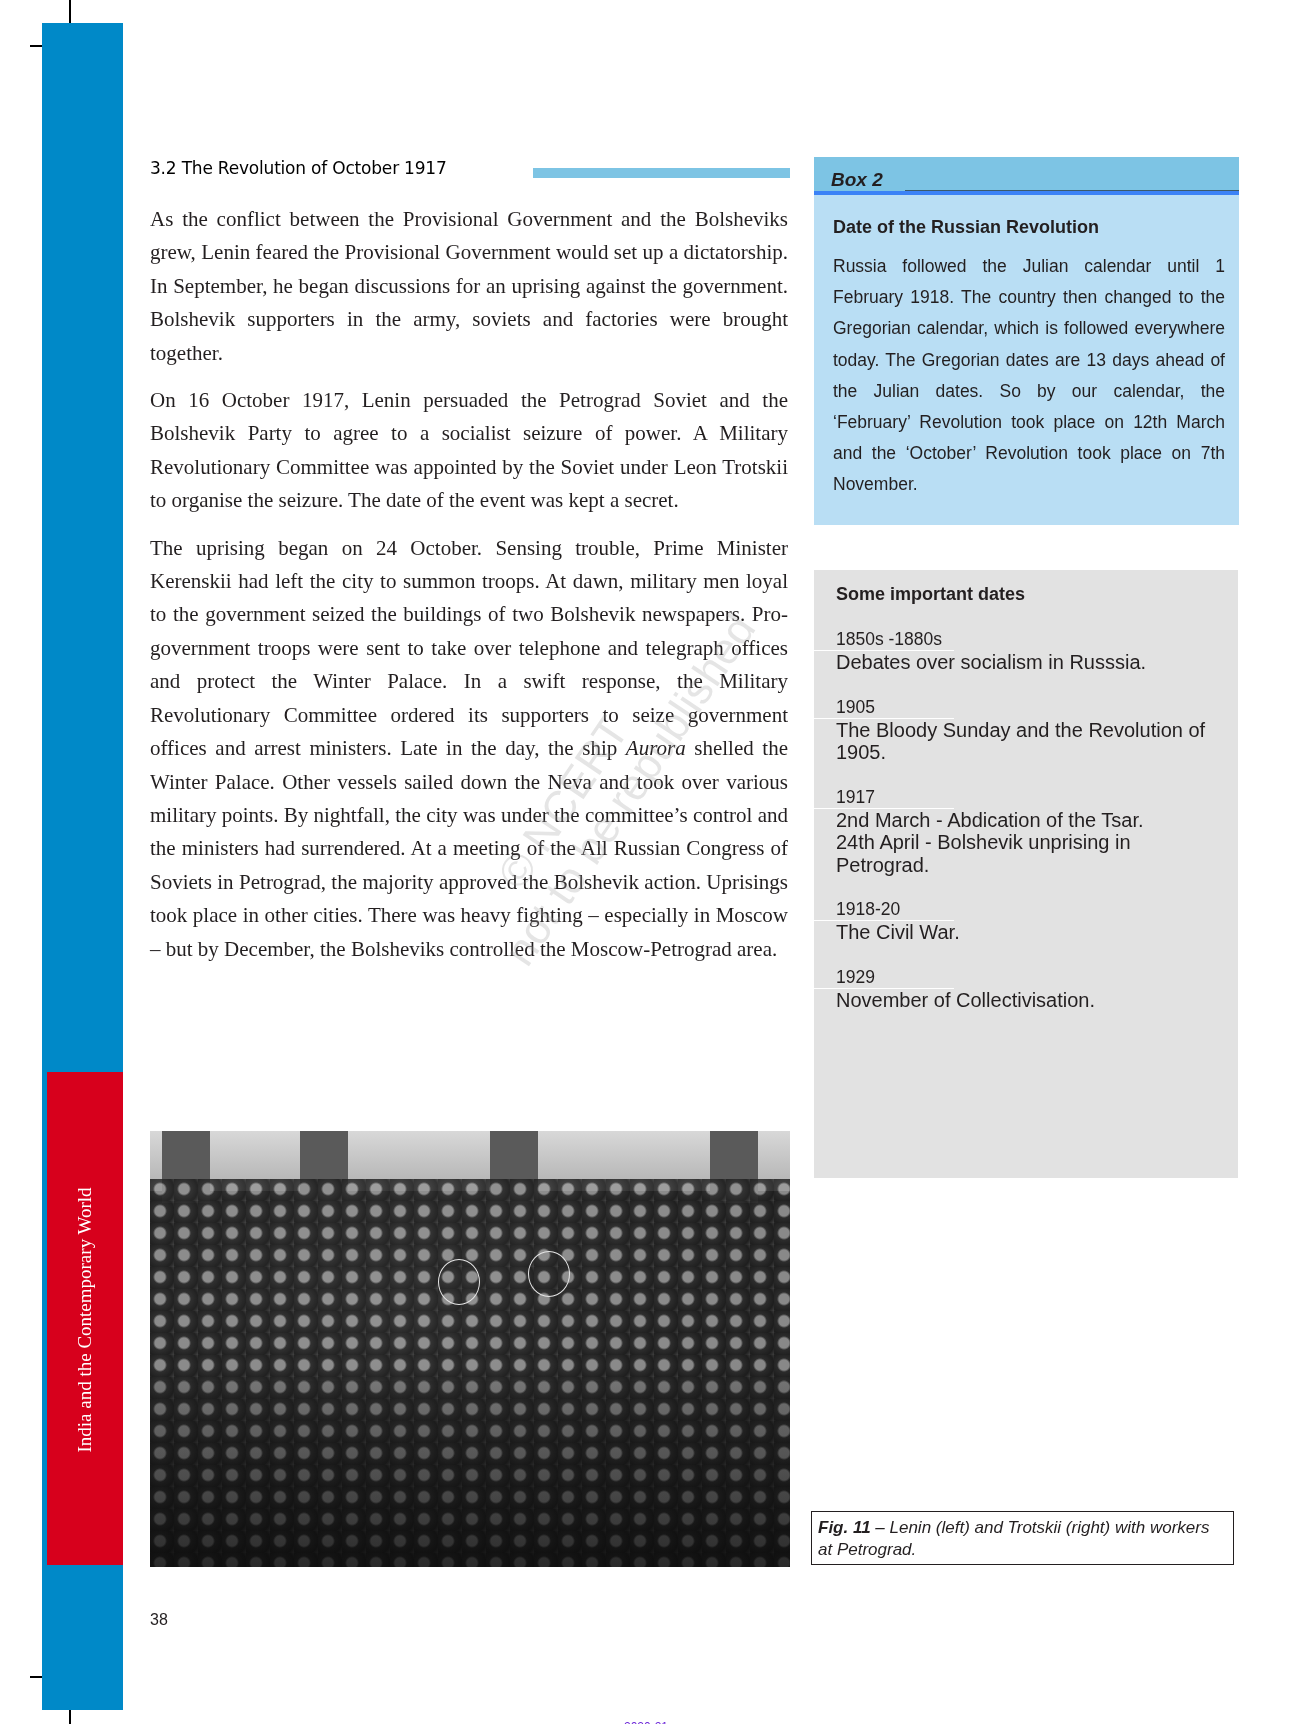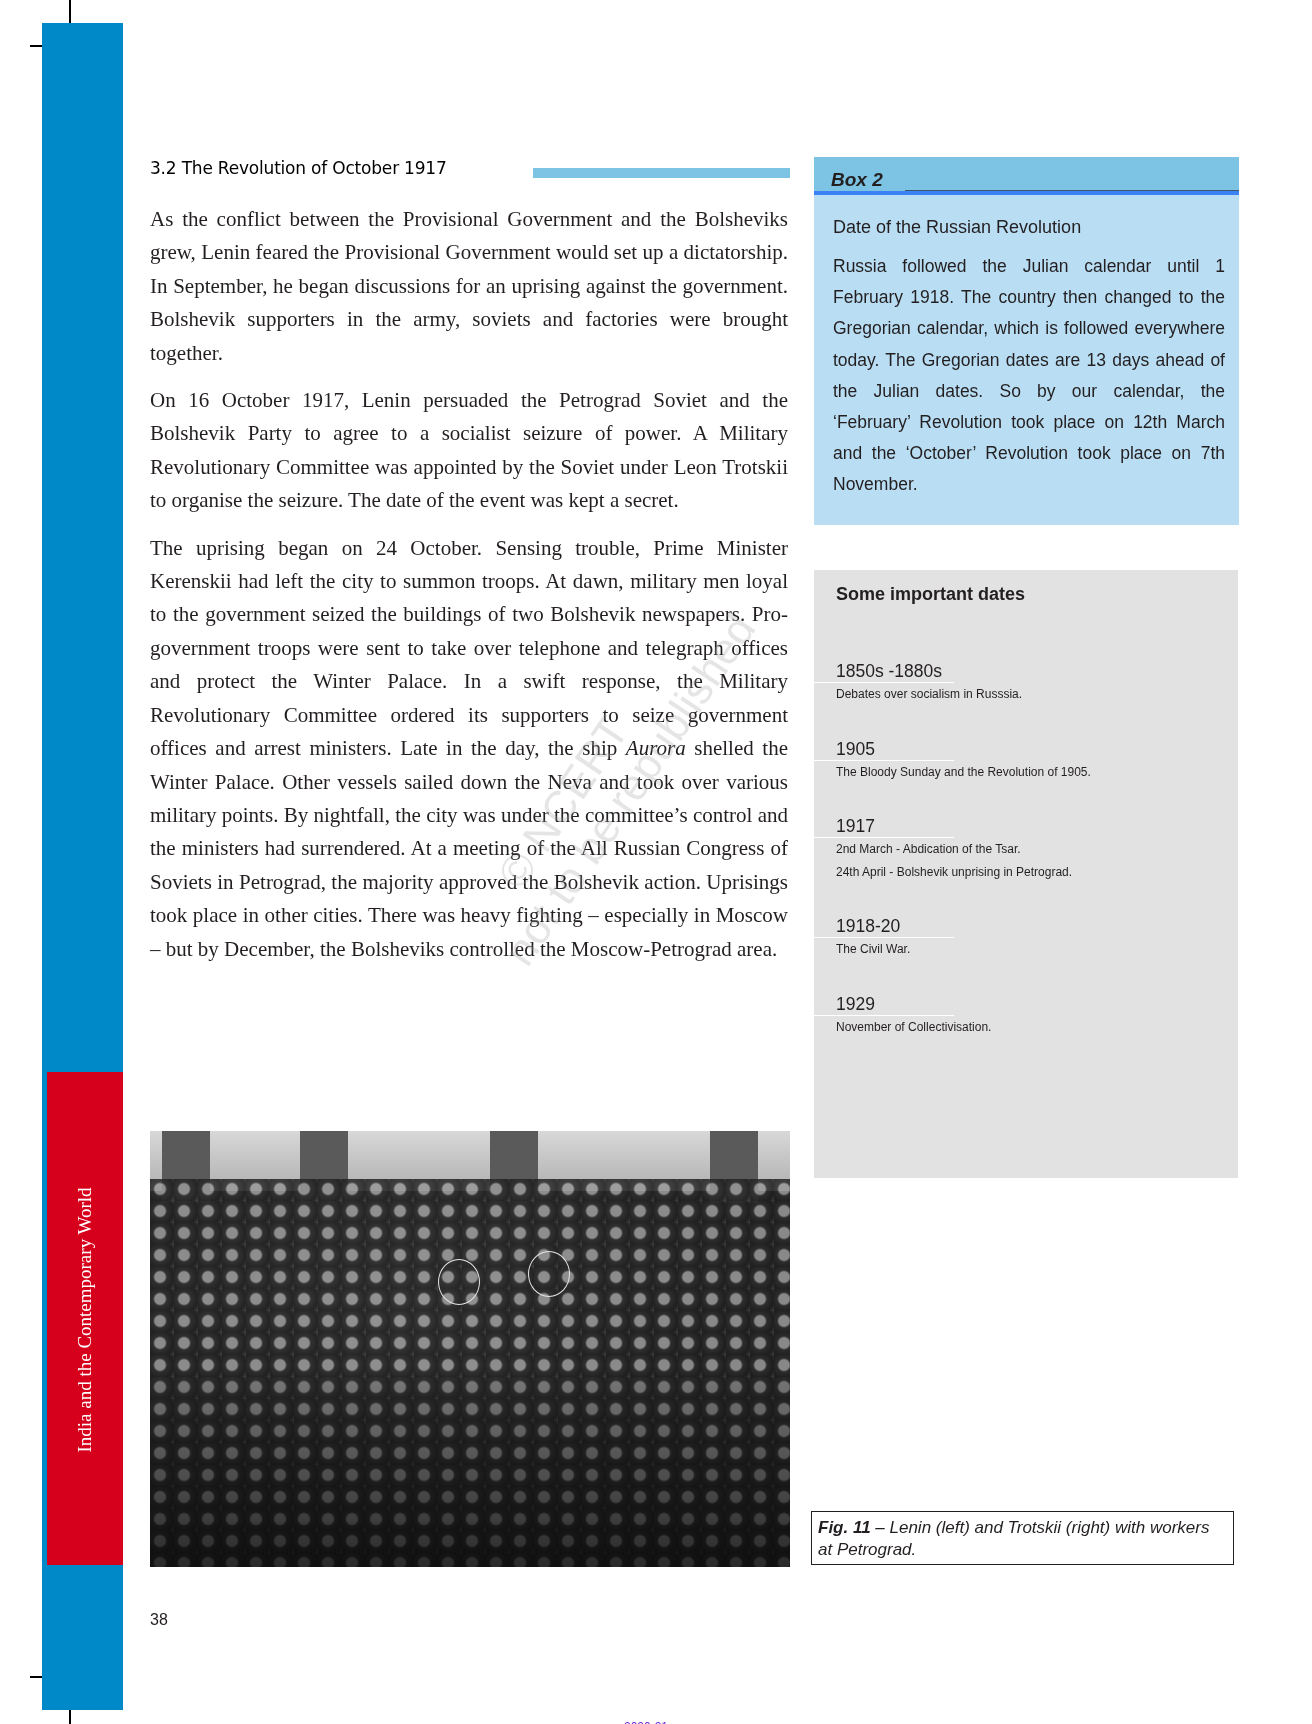--- a/index.html
+++ b/index.html
@@ -26,41 +26,41 @@
     .body-text p { margin: 0 0 14px 0; }
     .box2 { position: absolute; left: 814px; top: 157px; width: 425px; height: 368px; background: #b9def4; }
     .box2-header { position: absolute; left: 0; top: 0; width: 425px; height: 34px; background: #7dc4e4; border-bottom: 4px solid #3b82f6; }
     .box2-label {
       position: absolute; left: 17px; top: 12px; font-family: "Liberation Sans", sans-serif;
       font-weight: bold; font-style: italic; font-size: 19px; color: #231f20;
     }
     .box2-rule { position: absolute; left: 91px; top: 33px; width: 334px; height: 1px; background: #3a5a6a; }
     .box2-title {
       position: absolute; left: 19px; top: 60px; font-family: "Liberation Sans", sans-serif;
-      font-weight: normal; font-size: 18px; color: #231f20;
+      font-weight: bold; font-size: 18px; color: #231f20;
     }
     .box2-body {
       position: absolute; left: 19px; top: 94px; width: 392px; font-family: "Liberation Sans", sans-serif;
       font-size: 17.5px; line-height: 31.2px; text-align: justify; color: #231f20;
     }
     .dates-box { position: absolute; left: 814px; top: 570px; width: 424px; height: 608px; background: #e2e2e2; }
     .dates-title {
       position: absolute; left: 22px; top: 14px; font-family: "Liberation Sans", sans-serif;
       font-weight: bold; font-size: 18px; color: #231f20;
     }
     .dates-list { position: absolute; left: 0; top: 58px; width: 424px; }
     .date-entry { position: relative; margin-bottom: 22px; }
     .date-year {
       position: relative; padding-left: 22px; font-family: "Liberation Sans", sans-serif;
-      font-size: 17.5px; line-height: 22px; color: #231f20; height: 23px; margin-top: 32px;
+      font-size: 17.5px; line-height: 22px; color: #231f20; height: 23px;
     }
     .date-year::after { content: ""; position: absolute; left: 0; bottom: 0; width: 140px; height: 1px; background: #ffffff; }
     .date-line {
       padding-left: 22px; padding-right: 18px; font-family: "Liberation Sans", sans-serif;
-      font-size: 12px; line-height: 22.5px; color: #231f20;
+      font-size: 20px; line-height: 22.5px; color: #231f20;
     }
     .watermark {
       position: absolute; left: 455px; top: 920px; transform: rotate(-56deg); transform-origin: left top;
       font-family: "Liberation Sans", sans-serif; font-size: 44px; line-height: 48px; color: rgba(160,160,160,0.28);
       white-space: nowrap; pointer-events: none;
     }
     .photo {
       position: absolute; left: 150px; top: 1131px; width: 640px; height: 436px; overflow: hidden;
       background:
         radial-gradient(ellipse at 20% 80%, rgba(0,0,0,0.55) 0%, rgba(0,0,0,0) 40%),

